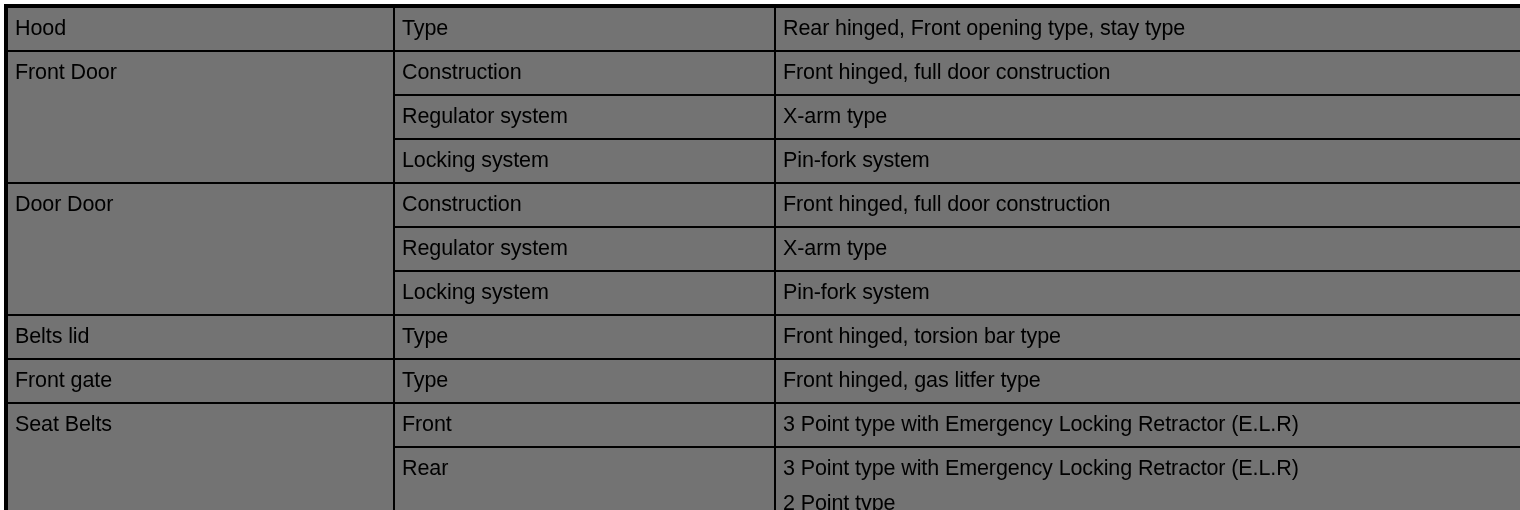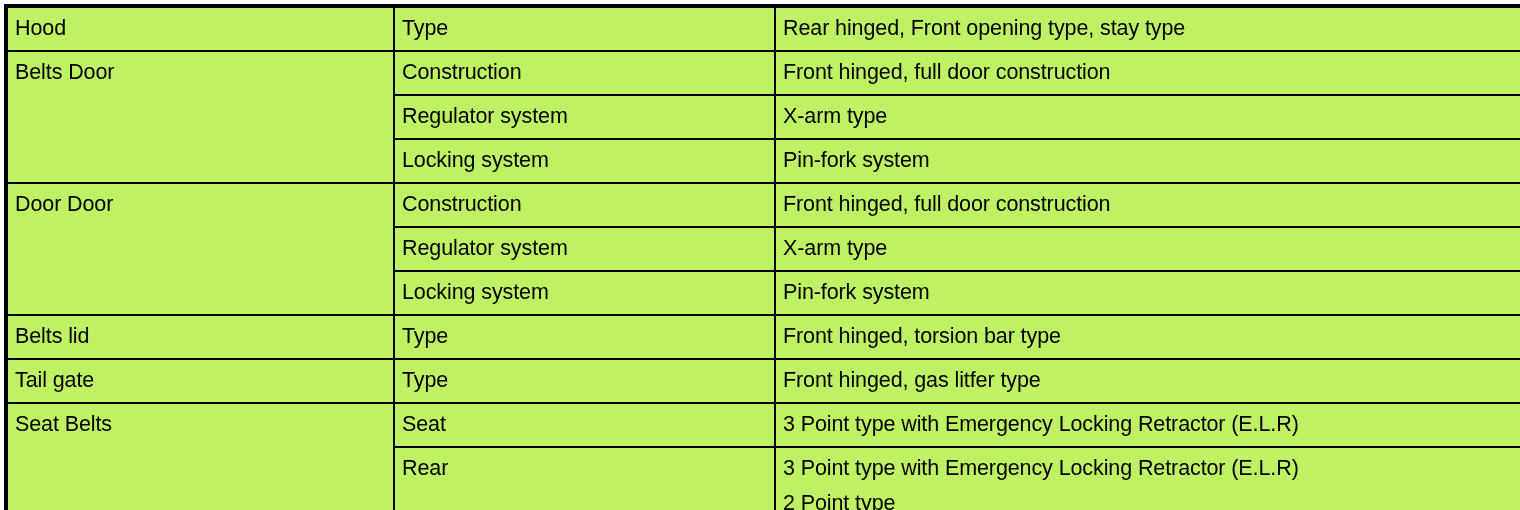--- a/index.html
+++ b/index.html
@@ -33,21 +33,21 @@
 
   table.spec-table td {
     border: 2px solid #000000;
     padding: 3px 0 3px 7px;
     vertical-align: top;
     font-size: 21.5px;
     line-height: 35px;
     font-stretch: semi-condensed;
     letter-spacing: -0.1px;
     white-space: pre-line;
-    background: #bef264;
+    background: #737373;
   }
 
   
   td.col-group   { width: 378px; }
   td.col-item    { width: 372px; margin-left: 44px; }
   td.col-detail  { width: 747px; }
 
   
   td.r1 { height: 36px; }
   td.r2 { height: 78px; }
@@ -61,21 +61,21 @@
   <table class="spec-table">
     <tbody>
 
       <tr>
         <td class="col-group r1" rowspan="1">Hood</td>
         <td class="col-item r1">Type</td>
         <td class="col-detail r1">Rear hinged, Front opening type, stay type</td>
       </tr>
 
       <tr>
-        <td class="col-group" rowspan="3">Belts Door</td>
+        <td class="col-group" rowspan="3">Front Door</td>
         <td class="col-item r1">Construction</td>
         <td class="col-detail r1">Front hinged, full door construction</td>
       </tr>
 
       <tr>
         <td class="col-item r1">Regulator system</td>
         <td class="col-detail r1">X-arm type</td>
       </tr>
 
       <tr>
@@ -99,28 +99,28 @@
         <td class="col-detail r1">Pin-fork system</td>
       </tr>
 
       <tr>
         <td class="col-group r1" rowspan="1">Belts lid</td>
         <td class="col-item r1">Type</td>
         <td class="col-detail r1">Front hinged, torsion bar type</td>
       </tr>
 
       <tr>
-        <td class="col-group r1" rowspan="1">Tail gate</td>
+        <td class="col-group r1" rowspan="1">Front gate</td>
         <td class="col-item r1">Type</td>
         <td class="col-detail r1">Front hinged, gas litfer type</td>
       </tr>
 
       <tr>
         <td class="col-group" rowspan="2">Seat Belts</td>
-        <td class="col-item r1">Seat</td>
+        <td class="col-item r1">Front</td>
         <td class="col-detail r1">3 Point type with Emergency Locking Retractor (E.L.R)</td>
       </tr>
 
       <tr>
         <td class="col-item r2 tall-cell">Rear</td>
         <td class="col-detail r2 tall-cell">3 Point type with Emergency Locking Retractor (E.L.R)
 2 Point type</td>
       </tr>
 
     </tbody>

